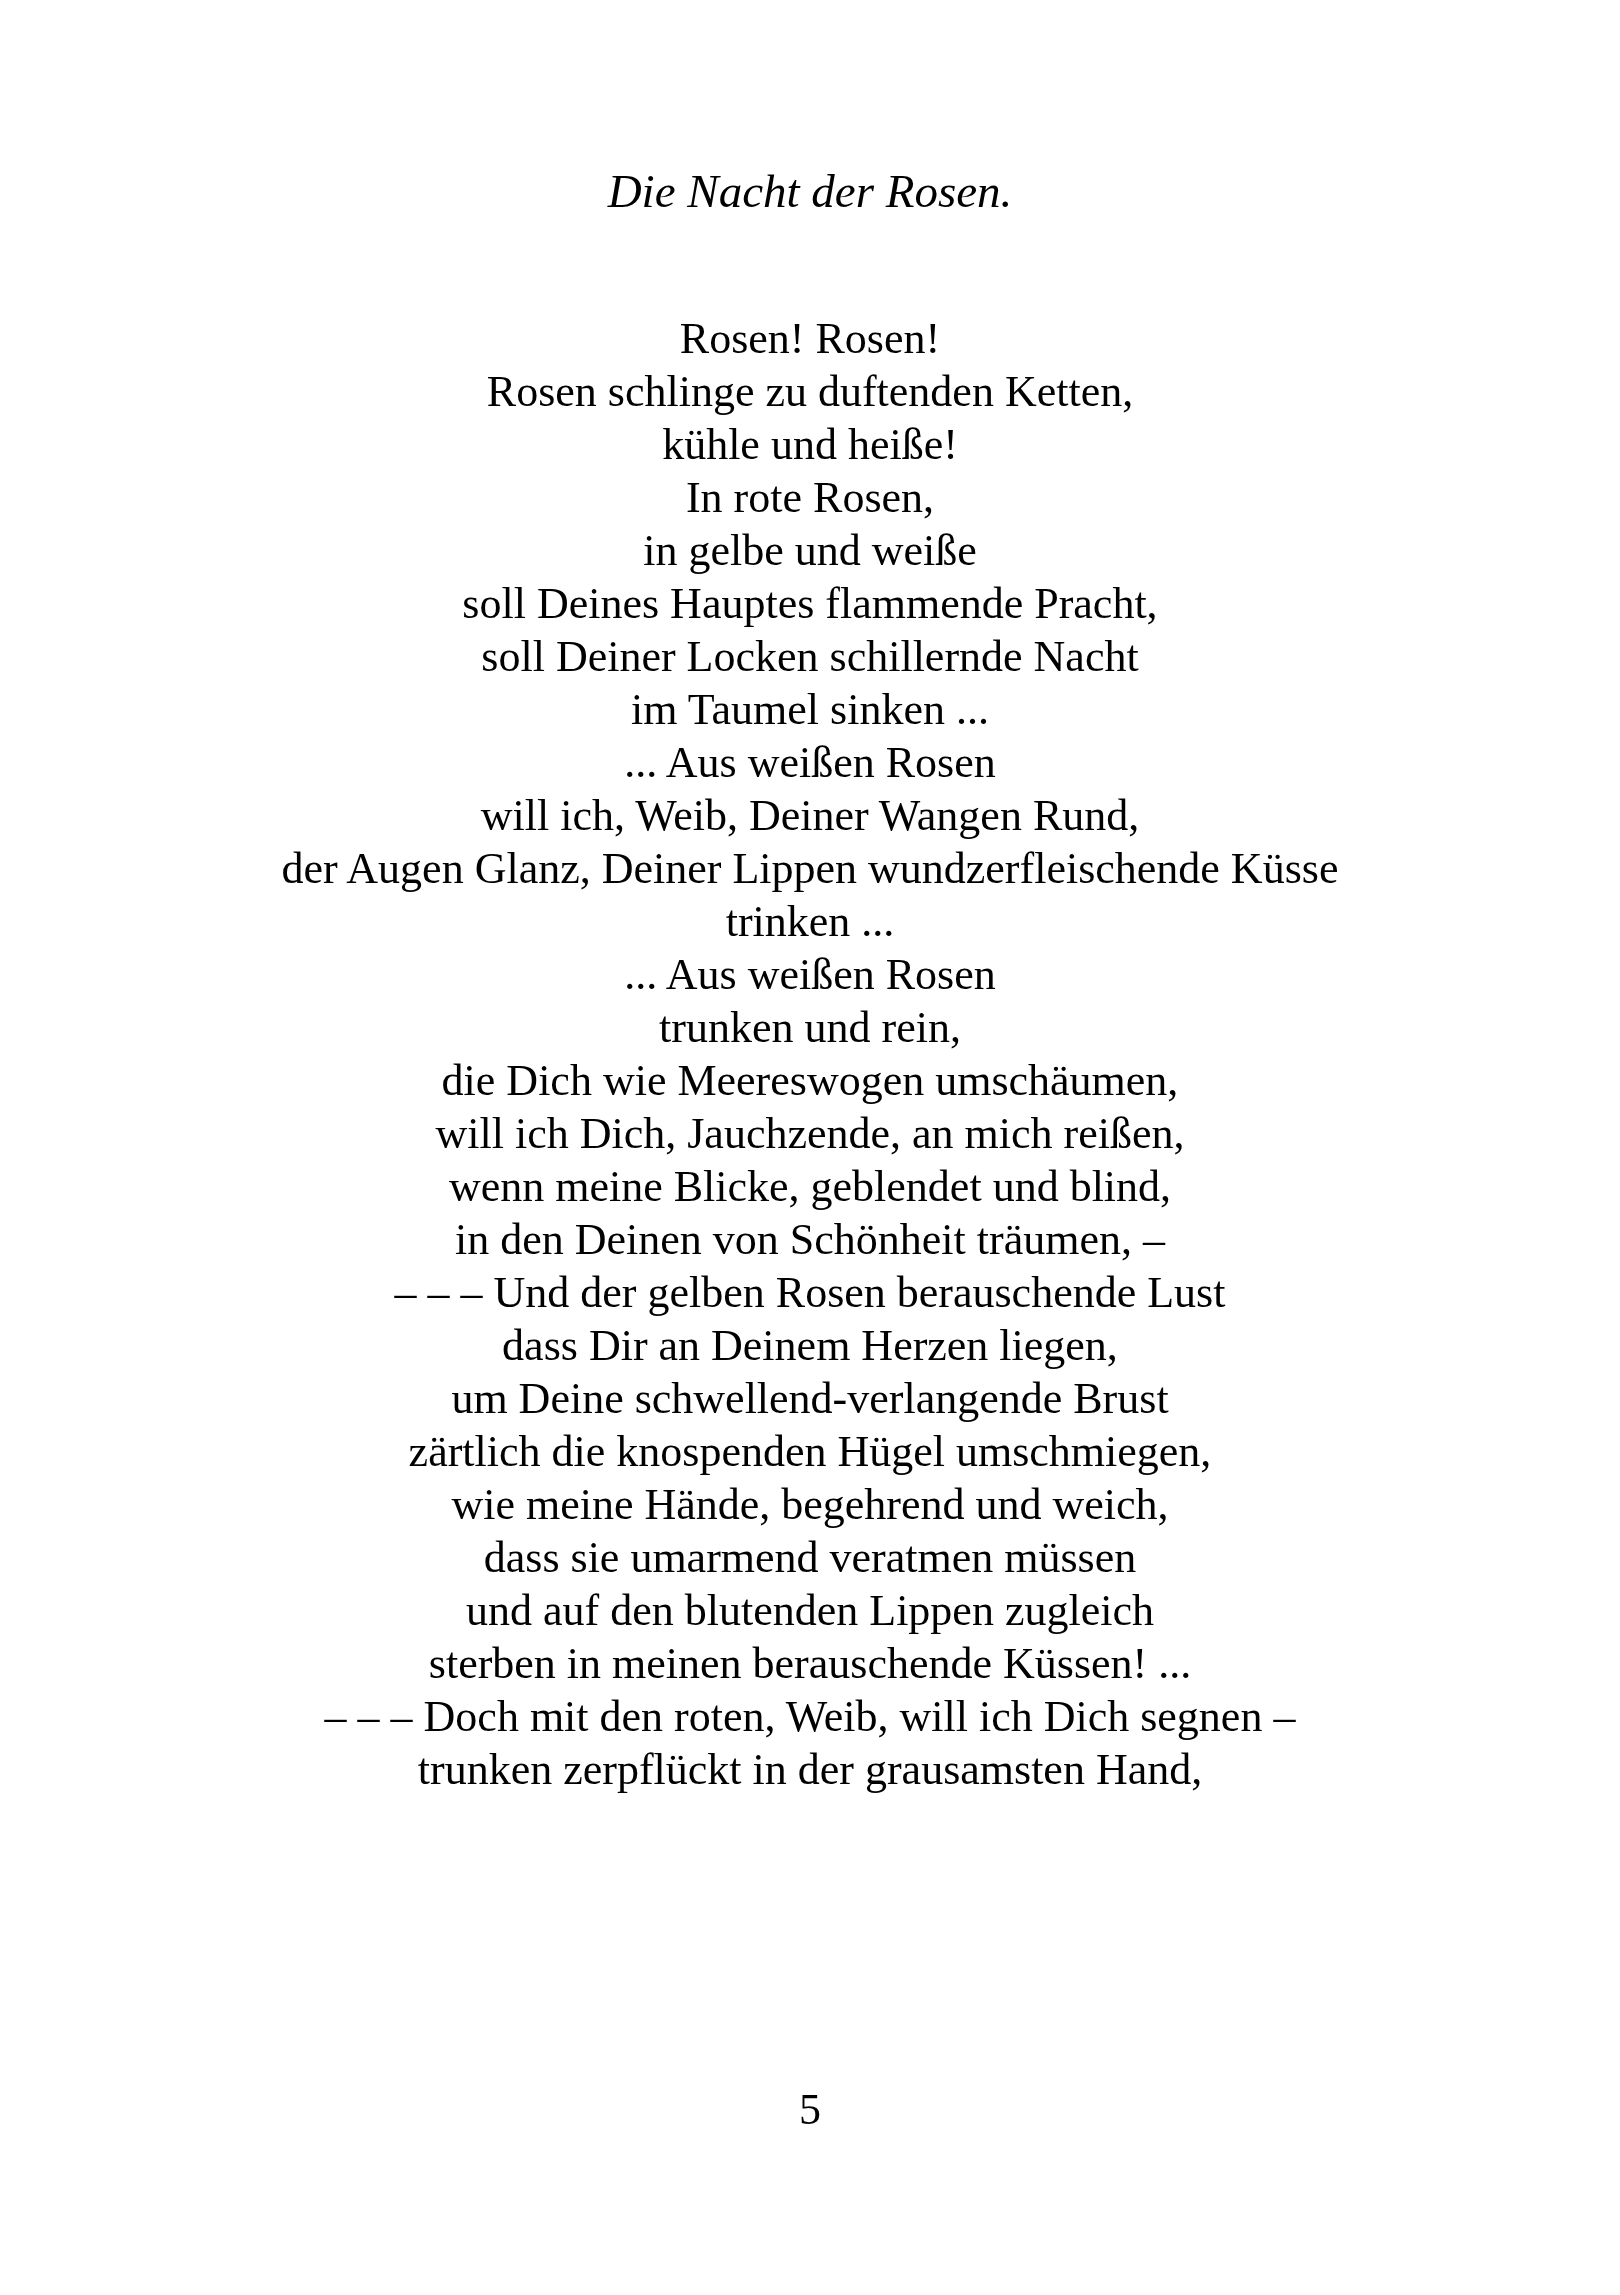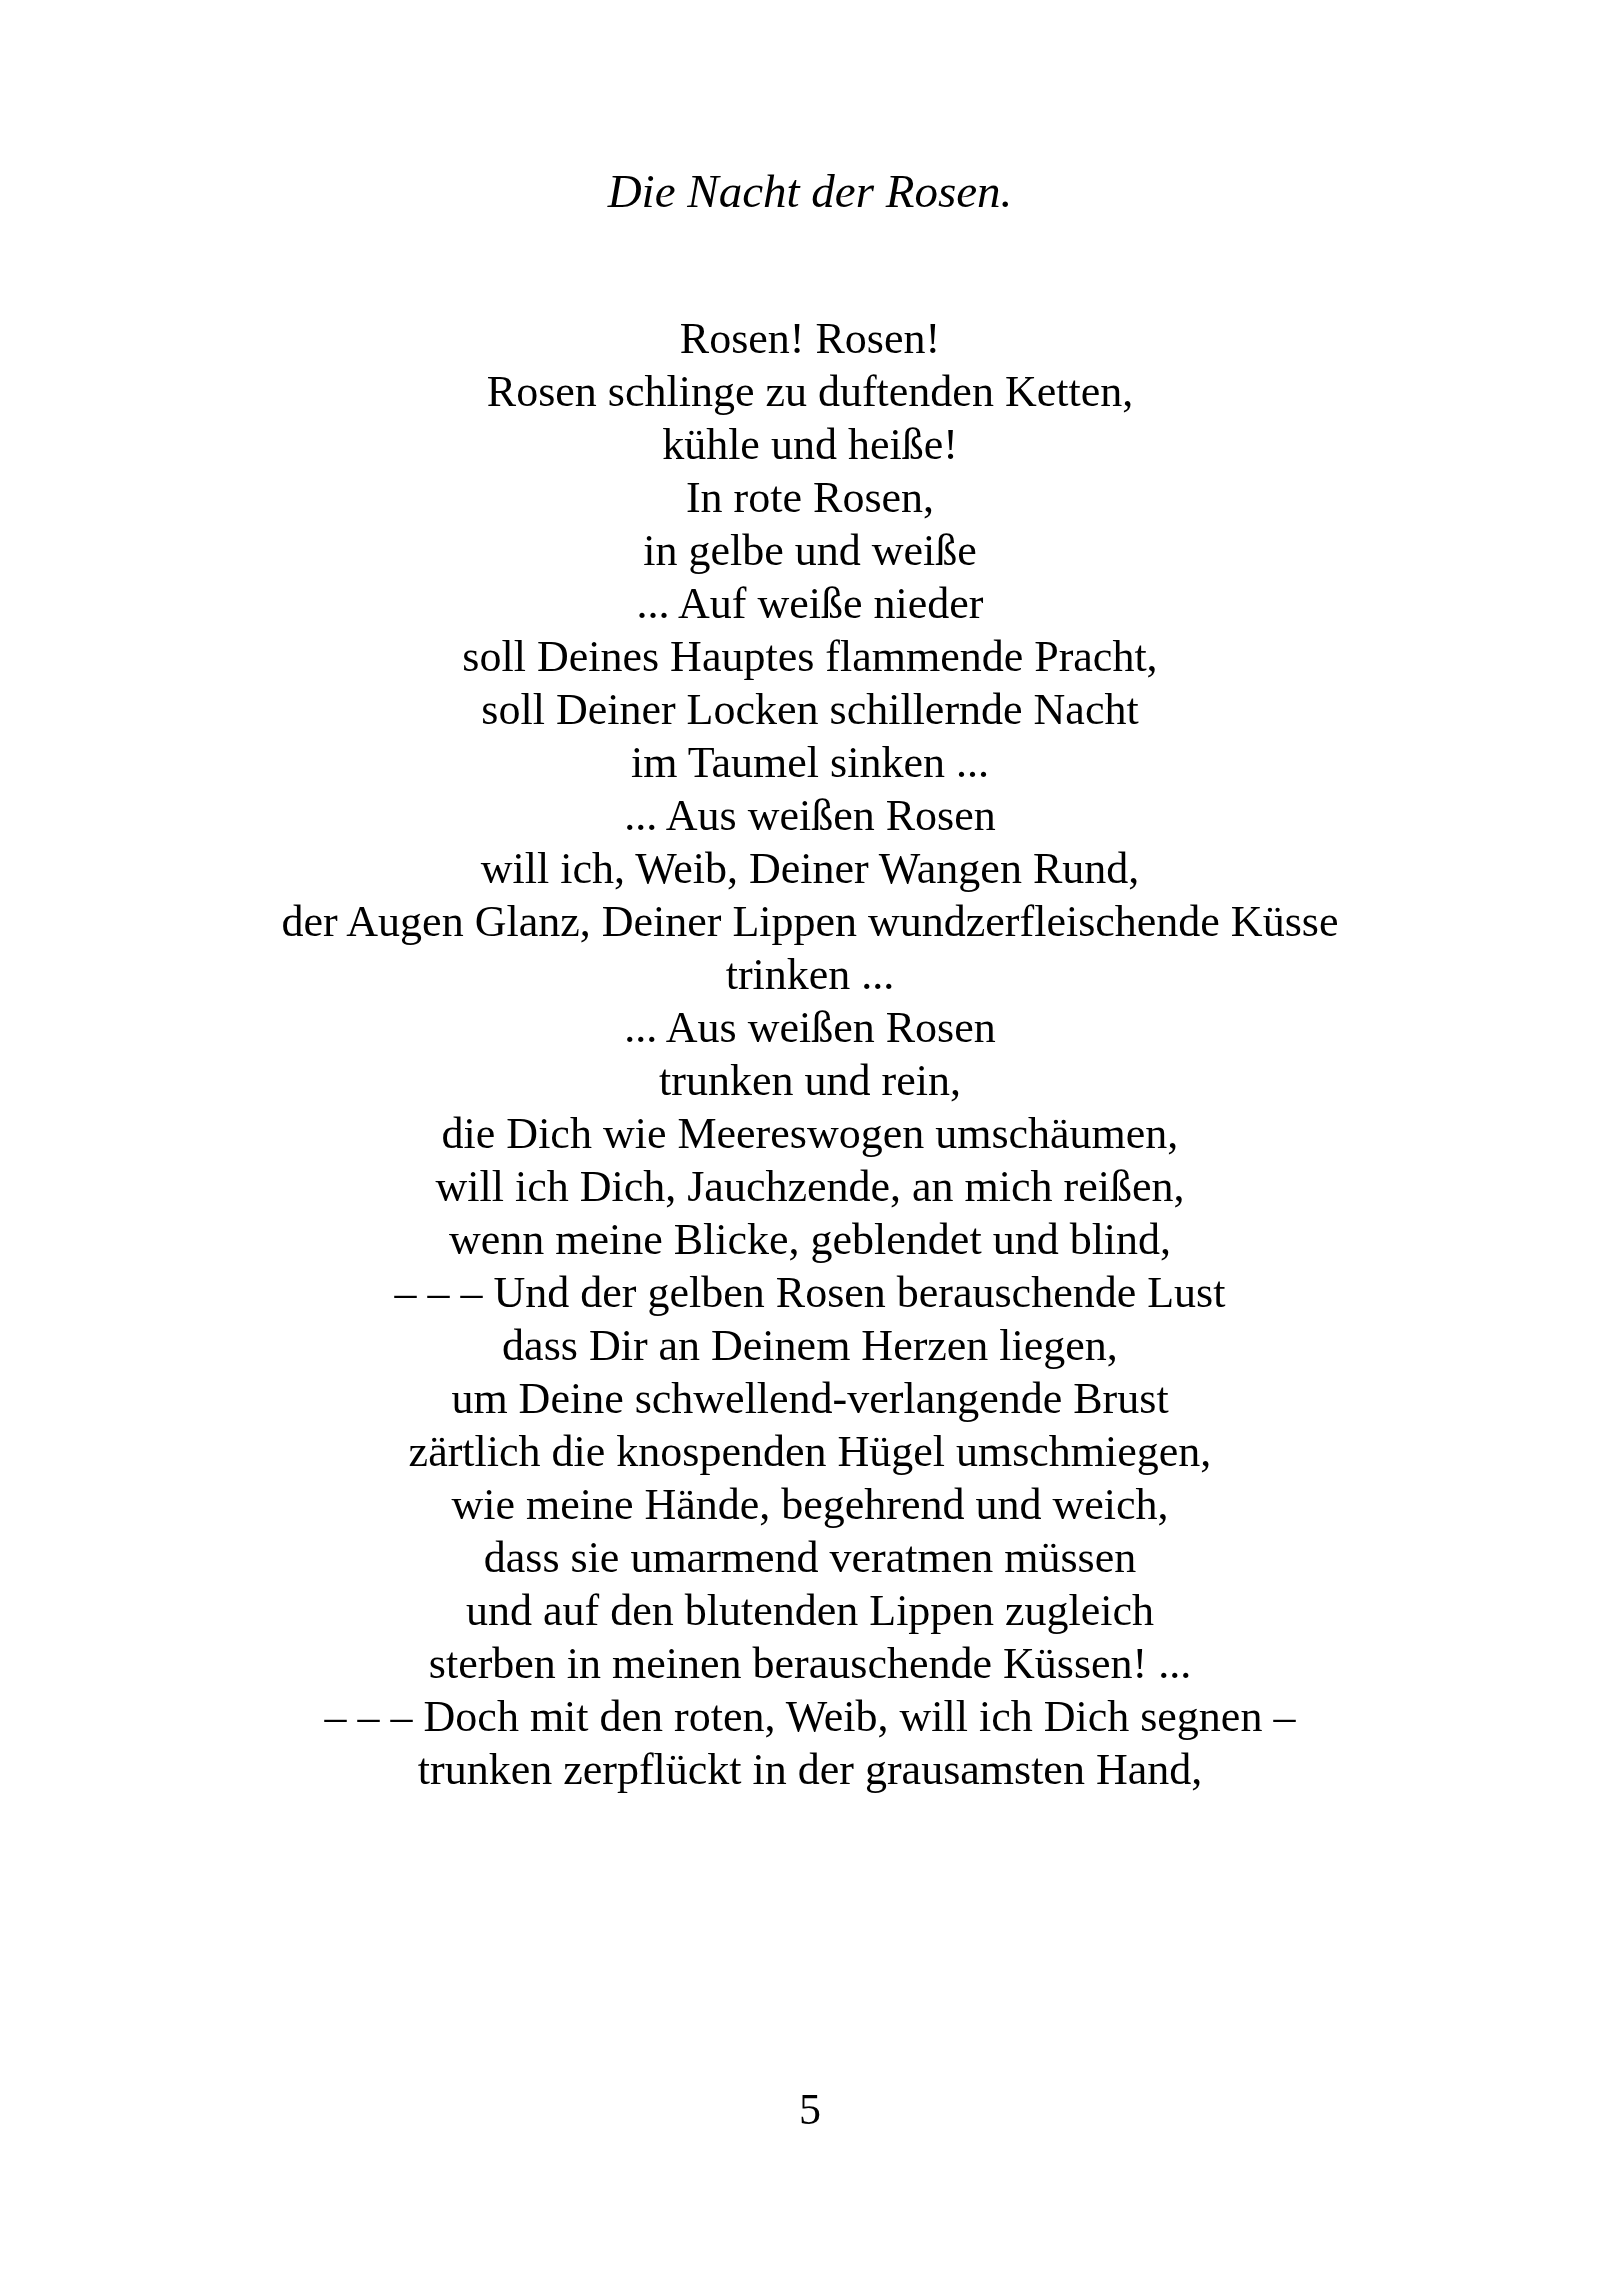--- a/index.html
+++ b/index.html
@@ -63,33 +63,33 @@
 <div class="page">
 
   <div class="title">Die Nacht der Rosen.</div>
 
   <div class="poem">
     <div class="line">Rosen! Rosen!</div>
     <div class="line">Rosen schlinge zu duftenden Ketten,</div>
     <div class="line">kühle und heiße!</div>
     <div class="line">In rote Rosen,</div>
     <div class="line">in gelbe und weiße</div>
-    <div class="line">... Auf weiße nieder</div>
     <div class="line">soll Deines Hauptes flammende Pracht,</div>
     <div class="line">soll Deiner Locken schillernde Nacht</div>
     <div class="line">im Taumel sinken ...</div>
     <div class="line">... Aus weißen Rosen</div>
     <div class="line">will ich, Weib, Deiner Wangen Rund,</div>
     <div class="line">der Augen Glanz, Deiner Lippen wundzerfleischende Küsse</div>
     <div class="line">trinken ...</div>
     <div class="line">... Aus weißen Rosen</div>
     <div class="line">trunken und rein,</div>
     <div class="line">die Dich wie Meereswogen umschäumen,</div>
     <div class="line">will ich Dich, Jauchzende, an mich reißen,</div>
     <div class="line">wenn meine Blicke, geblendet und blind,</div>
+    <div class="line">in den Deinen von Schönheit träumen, –</div>
     <div class="line">– – – Und der gelben Rosen berauschende Lust</div>
     <div class="line">dass Dir an Deinem Herzen liegen,</div>
     <div class="line">um Deine schwellend-verlangende Brust</div>
     <div class="line">zärtlich die knospenden Hügel umschmiegen,</div>
     <div class="line">wie meine Hände, begehrend und weich,</div>
     <div class="line">dass sie umarmend veratmen müssen</div>
     <div class="line">und auf den blutenden Lippen zugleich</div>
     <div class="line">sterben in meinen berauschende Küssen! ...</div>
     <div class="line">– – – Doch mit den roten, Weib, will ich Dich segnen –</div>
     <div class="line">trunken zerpflückt in der grausamsten Hand,</div>

